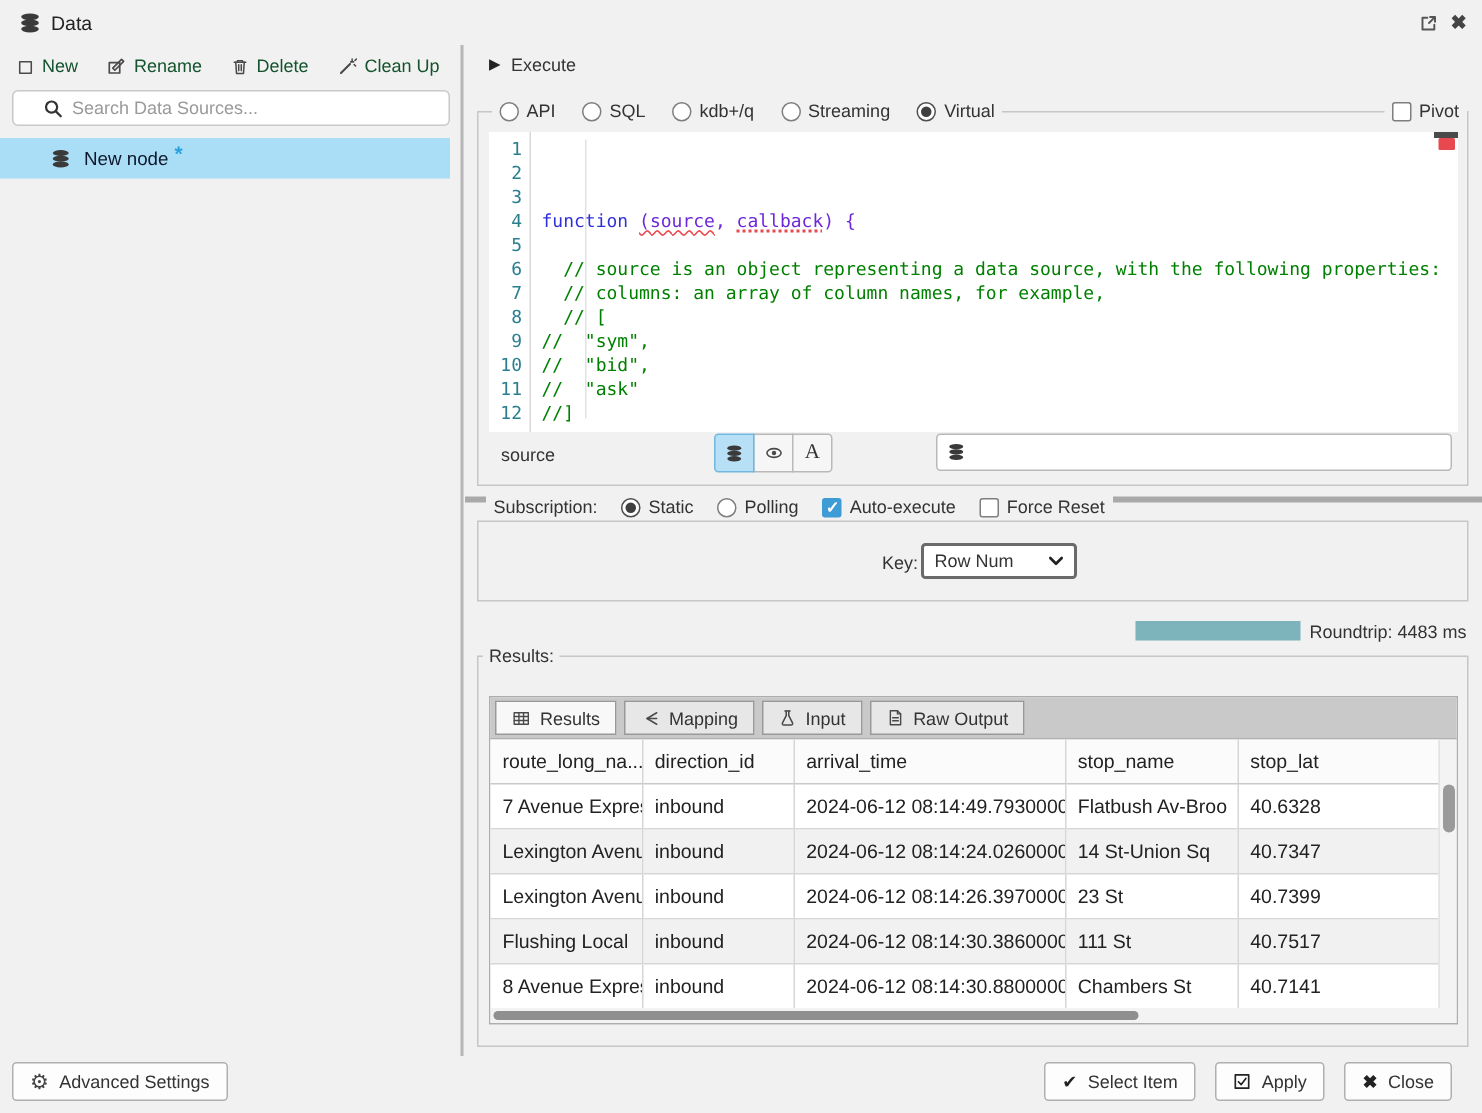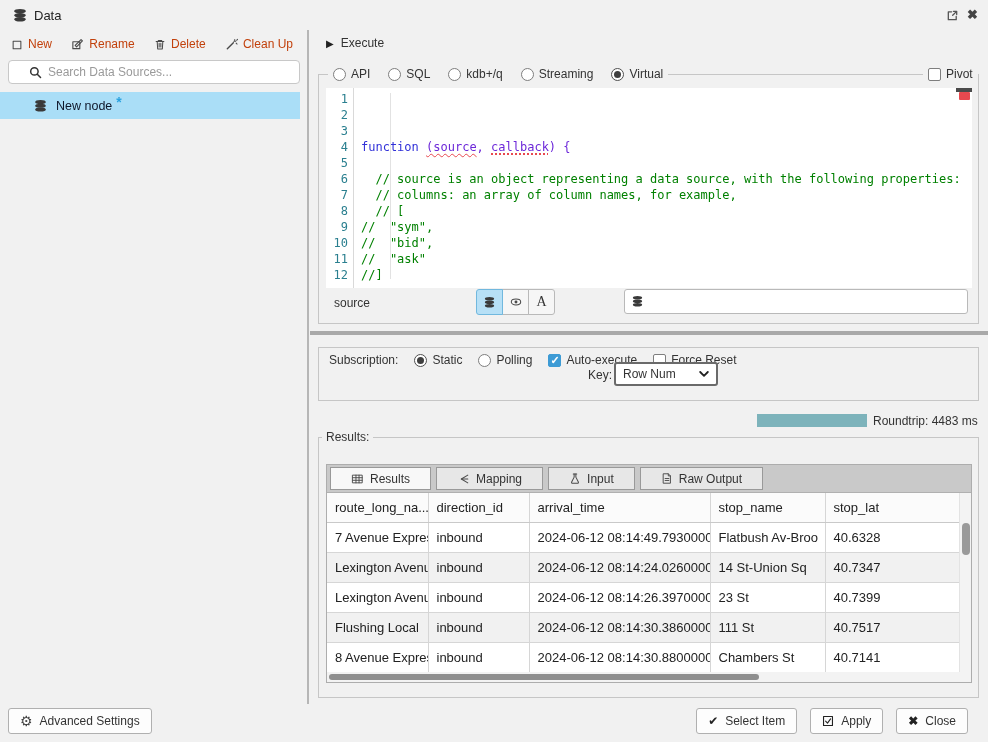--- a/index.html
+++ b/index.html
@@ -22,21 +22,21 @@
   .ico-fill{fill:#3a3a3a}
 
   
   .title-text{font-weight:normal;font-size:13px;color:#222}
   .win-btn{color:#555;cursor:default}
   .close-x{font-size:13px;font-weight:bold;color:#444}
 
   
   .lp-toolbar{left:8px;top:35px;width:288px;display:flex;justify-content:space-between}
   .tool-btn{display:flex;align-items:flex-end;gap:5px;background:none;border:none;
-            font:12px "Liberation Sans",sans-serif;color:#c2410c;padding:2px 3px}
+            font:12px "Liberation Sans",sans-serif;color:#14532d;padding:2px 3px}
   .search-box{left:8px;top:60px;width:292px;height:24px;background:#fff;border:1px solid #c8c8c8;
               border-radius:4px;display:flex;align-items:center;padding:0 20px;gap:6px}
   .search-box input{flex:1;border:none;outline:none;font:12px "Liberation Sans",sans-serif;color:#333;background:transparent}
   .search-box input::placeholder{color:#9a9a9a}
   .tree{left:0;top:92px;width:300px}
   .tree-item{height:27px;display:flex;align-items:center;padding-left:33px;gap:8px}
   .tree-item.selected{background:var(--selection-blue)}
   .tree-item .lbl{font-size:12.5px;color:#0f172a}
   .mod-marker{color:var(--marker-blue);font-weight:bold;font-size:14px;position:relative;top:-4px;left:-4px}
   .divider-v{left:307px;top:30px;width:2px;height:674px;background:#b6b6b6}
@@ -83,36 +83,36 @@
   .tgl.selected{background:#b7e0f6;border-color:#71b8de;z-index:1}
   .tgl .A{font-family:"Liberation Serif",serif;font-size:14px;color:#333}
   .source-input{left:624px;top:289px;width:344px;height:25px;background:#fff;border:1px solid #b9b9b9;
                 border-radius:3px;display:flex;align-items:center;padding:0 6px;gap:6px}
   .source-input input{flex:1;border:none;outline:none;background:transparent;font:12px "Liberation Sans",sans-serif}
 
   .splitter-h{left:310px;top:331px;width:678px;height:4px;background:#a9a9a9}
 
   
   .sub-fs{left:318px;top:347px;width:661px;height:54px}
-  .sub-legend{left:324px;top:352px;gap:16px}
+  .sub-legend{left:324px;top:330px;gap:16px}
   .key-label{left:588px;top:368px}
   .key-select{left:614px;top:362px;width:104px;height:24px;background:#fff;border:2px solid #6a6a6a;
               border-radius:3px;display:flex;align-items:center;justify-content:space-between;padding:0 7px}
 
   
   .rt-bar{left:757px;top:414px;width:110px;height:13px;background:var(--accent-teal)}
   .rt-label{left:873px;top:414px;color:#333}
 
   
   .results-fs{left:318px;top:437px;width:661px;height:261px}
   .results-legend{left:322px;top:429px;padding:0 4px}
   .results-box{left:326px;top:464px;width:646px;height:219px;border:1px solid #adadad;background:#fff}
   .tabbar{position:absolute;left:0;top:0;width:100%;height:28px;background:#c9c9c9;
           border-bottom:1px solid #b0b0b0;display:flex;align-items:center;padding-left:3px;gap:5px}
-  .tab{height:23px;padding:0 20px;display:flex;align-items:center;gap:6px;border:1px solid #999;
+  .tab{height:23px;padding:0 10px;display:flex;align-items:center;gap:6px;border:1px solid #999;
        background:#e7e7e7;color:#333;font-size:12px}
   .tab.active{background:#f8f8f8}
   .rtable{position:absolute;left:0;top:28px;border-collapse:collapse;table-layout:fixed;width:632px;
           font-size:13px;color:#222;background:#fff}
   .rtable th,.rtable td{border-right:1px solid #d6d6d6;border-bottom:1px solid #d6d6d6;padding:0 8px;
           white-space:nowrap;overflow:hidden;font-weight:normal;text-align:left}
   .rtable th{height:29px;background:#fbfbfb;border-bottom:1px solid #c9c9c9}
   .rtable td{height:30px}
   .rtable tr.even td{background:#f1f1f1}
   .al-r{text-align:right}

